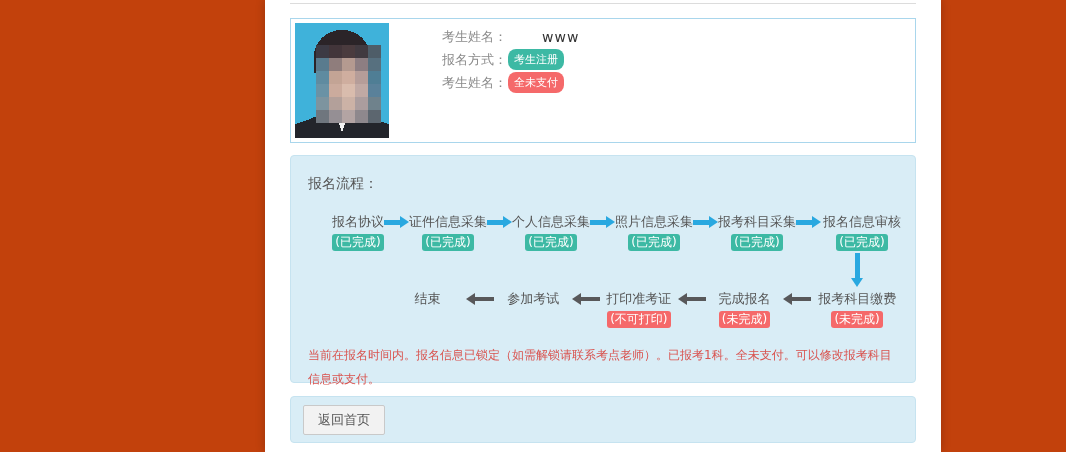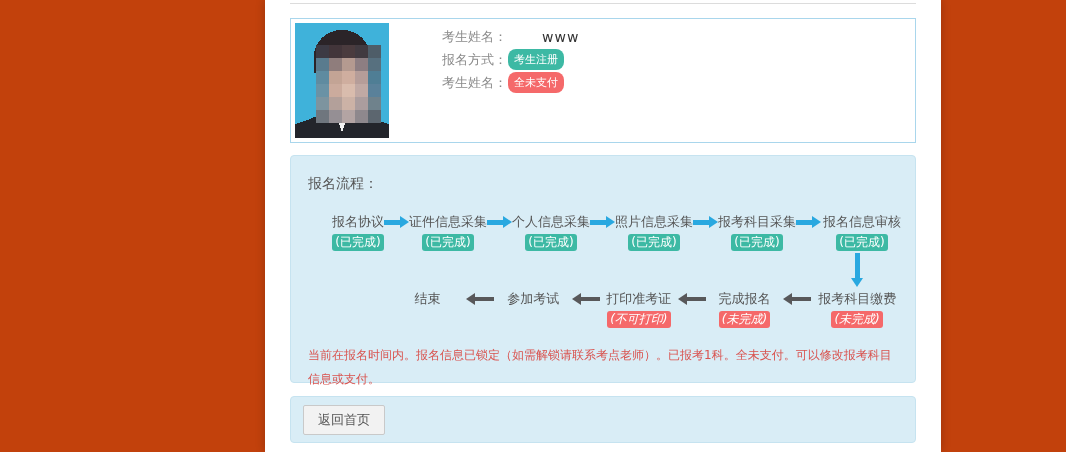--- a/index.html
+++ b/index.html
@@ -30,21 +30,21 @@
   .flow-title { font-size:14px; color:#555; margin:7px 0 20px 5px; }
   .flow-row { display:flex; align-items:flex-start; }
   .fc-node { width:78px; display:flex; flex-direction:column; align-items:center; }
   .fc-node.first { width:58px;margin-left:29px; }
   .fc-node.last  { width:92px; }
   .fc-sp-start { width:86px; }
   .fc-label { font-size:13px; line-height:18px; color:#555; white-space:nowrap; }
   .fc-badge { margin-top:3px; font-size:12px; line-height:15px; padding:1px 3px;
               border-radius:3px; color:#fff; white-space:nowrap; }
   .fc-badge.done    { background:#3db9a4; }
-  .fc-badge.pending { background:#f5696a;font-style:italic; }
+  .fc-badge.pending { background:#f5696a; }
   .fc-arrow { width:28px; height:18px; display:flex; align-items:center; }
   .arrow-r::before { content:''; flex:1; height:5px; background:#29a8e0; }
   .arrow-r::after  { content:''; width:0; height:0; border-left:9px solid #29a8e0;
                      border-top:6px solid transparent; border-bottom:6px solid transparent; }
   .arrow-l::before { content:''; width:0; height:0; border-right:9px solid #58585a;
                      border-top:6px solid transparent; border-bottom:6px solid transparent; }
   .arrow-l::after  { content:''; flex:1; height:4px; background:#58585a; }
   .down-row { display:flex; height:34px; margin:2px 0 3px; }
   .down-sp { width:510px; }
   .down-cell { width:92px; display:flex; justify-content:center; }

